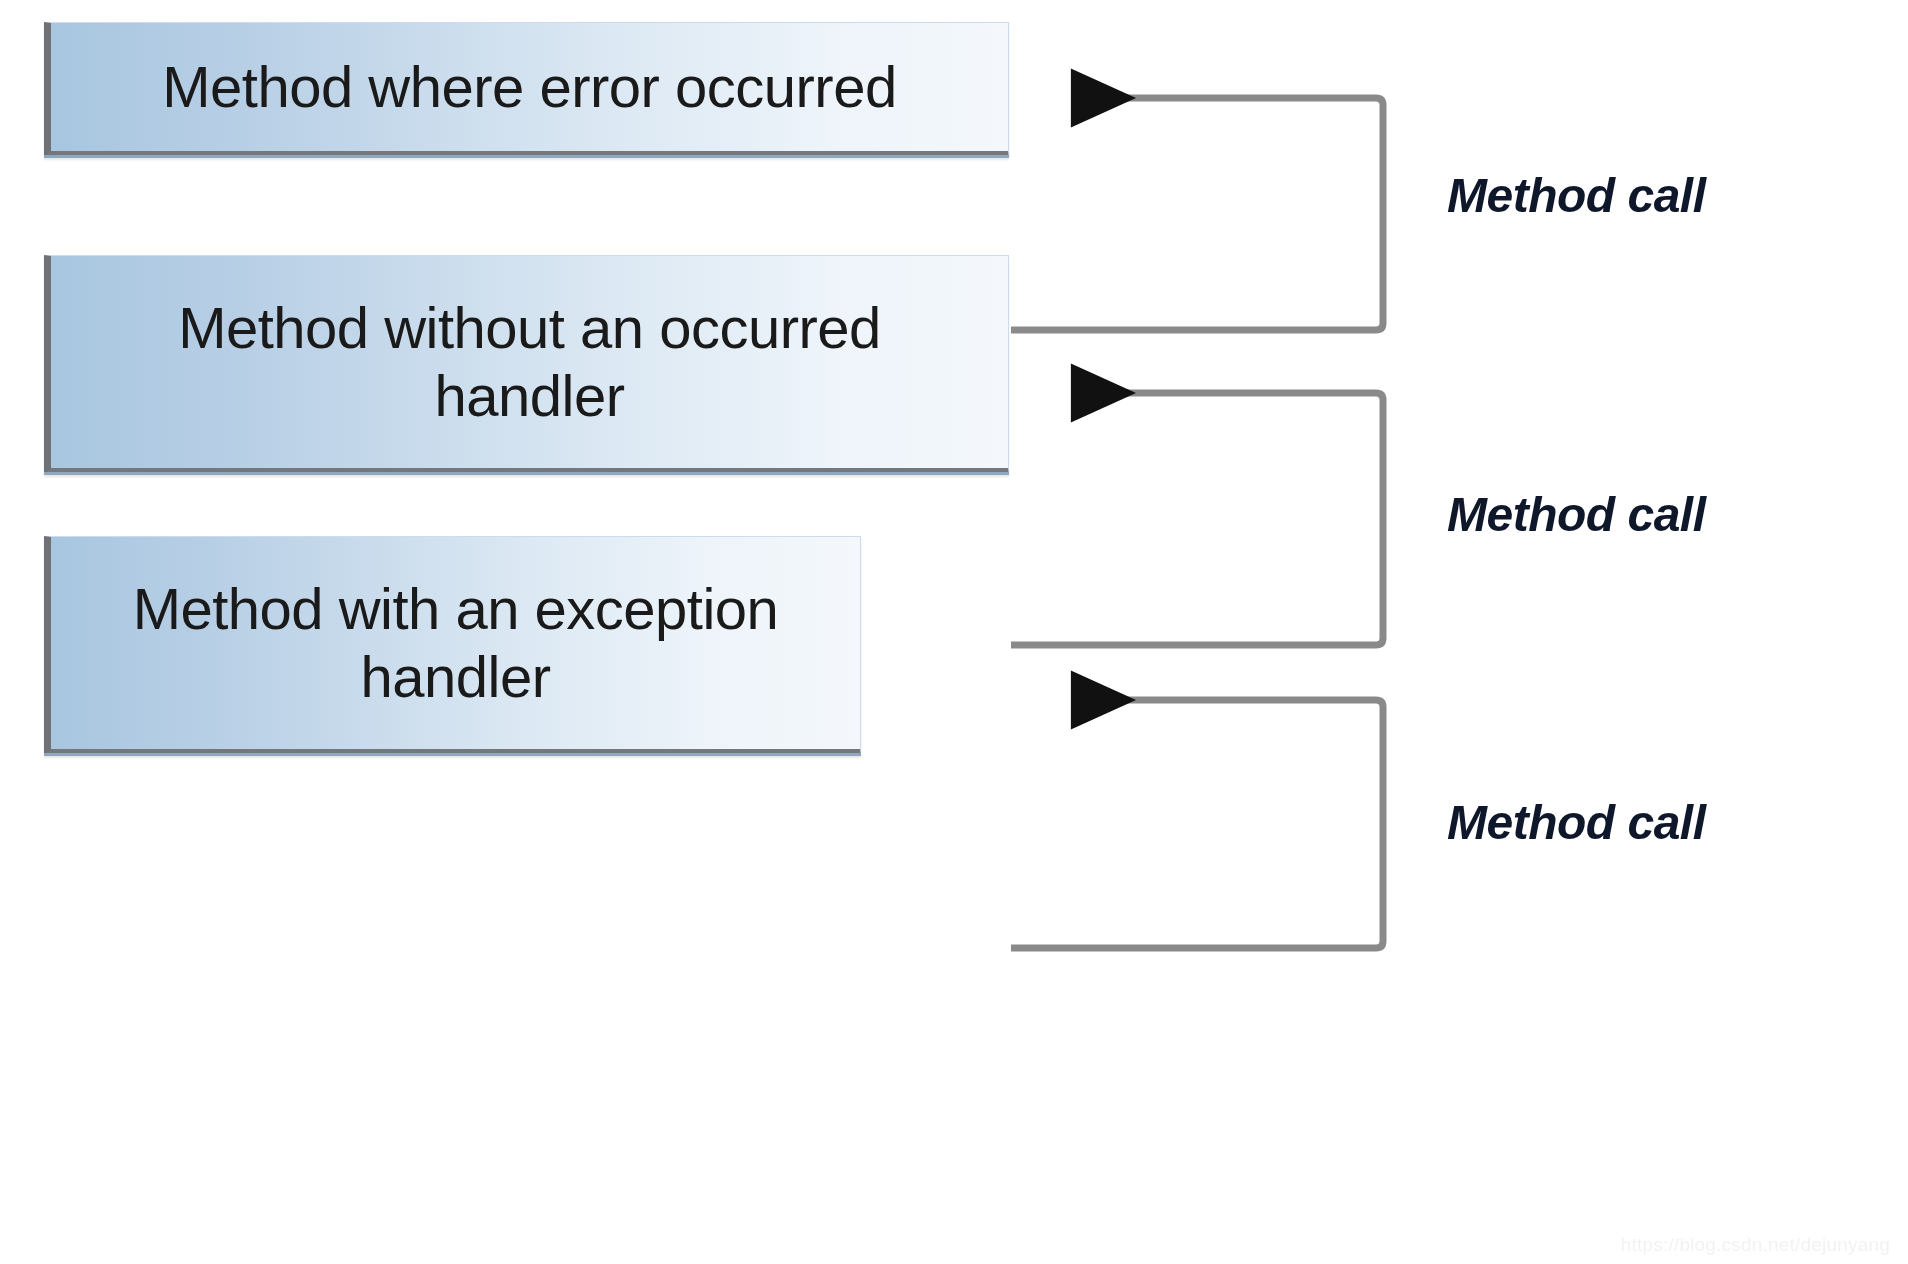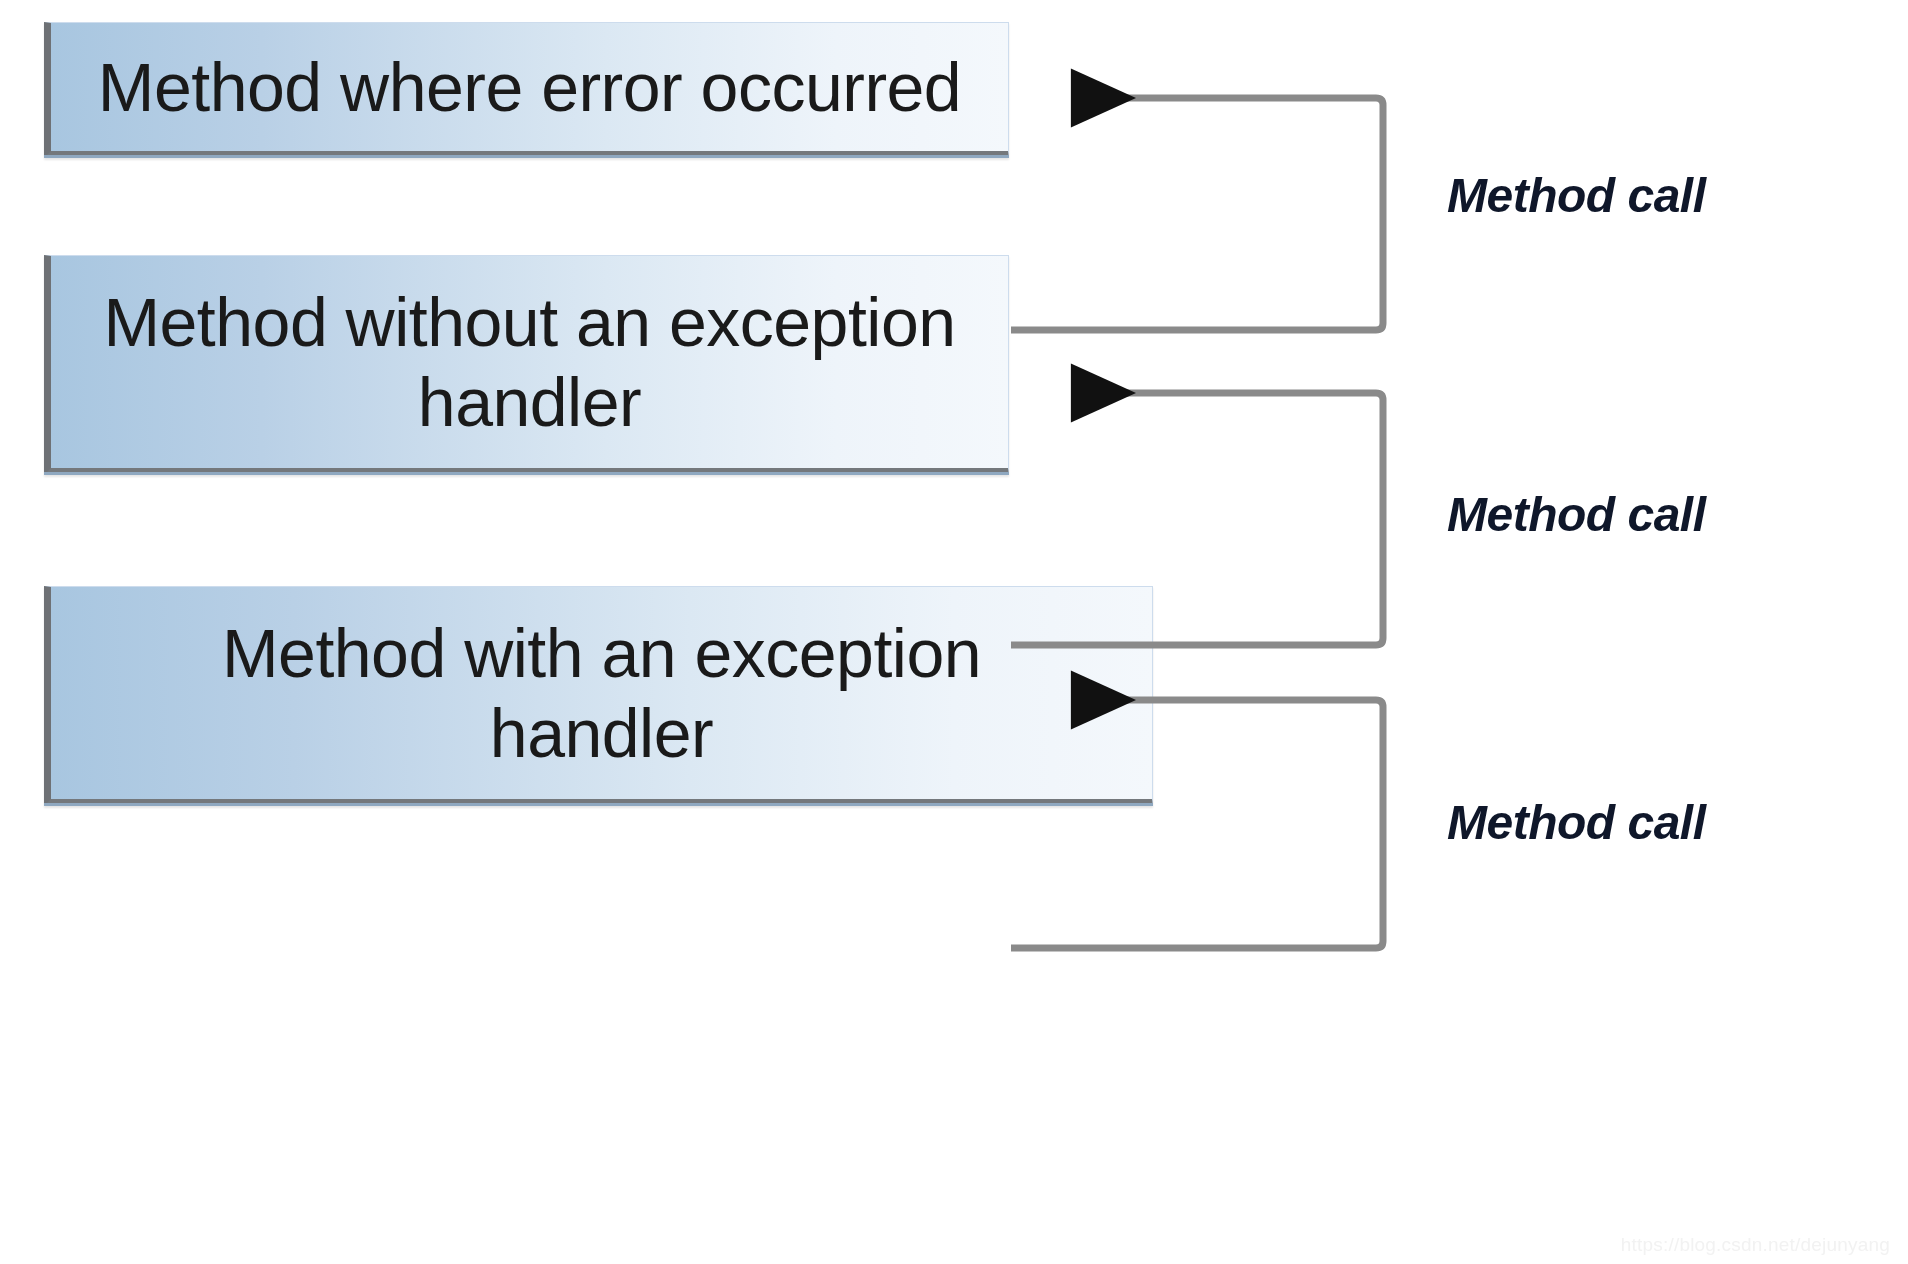--- a/index.html
+++ b/index.html
@@ -45,38 +45,38 @@
     bottom: -7px;
     height: 3px;
     background: #8fa8c0;
   }
 
   .frame-label {
     position: relative;
     z-index: 2;
     color: #1a1a1a;
     font-family: "Liberation Sans", sans-serif;
-    font-size: 68px;
+    font-size: 58px;
     line-height: 1.18;
     text-align: center;
     letter-spacing: -0.5px;
     padding: 0 24px;
     white-space: pre-line;
   }
   .frame-label.mono {
     font-family: "Liberation Mono", "DejaVu Sans Mono", monospace;
     font-size: 56px;
     letter-spacing: 6px;
     color: #3a3a3a;
   }
 
   
   #box-0 { left: 44px;  top: 22px;   width: 965px; height: 136px; }
   #box-1 { left: 44px;  top: 255px;  width: 965px; height: 220px; }
-  #box-2 { left: 44px;  top: 586px;  width: 1109px; height: 220px; }
+  #box-2 { left: 44px;  top: 536px;  width: 817px; height: 220px; }
   #box-3 { left: 44px;  top: 880px;  width: 965px; height: 136px; }
 
   
   #connectors {
     position: absolute;
     left: 0; top: 0;
     width: 1908px;
     height: 1264px;
     pointer-events: none;
   }
@@ -111,21 +111,21 @@
 </head>
 <body>
 
 <div id="stage">
 
   <div class="frame-box" id="box-0">
     <div class="frame-label">Method where error occurred</div>
   </div>
 
   <div class="frame-box" id="box-1">
-    <div class="frame-label">Method without an exception
+    <div class="frame-label">Method without an occurred
 handler</div>
   </div>
 
   <div class="frame-box" id="box-2">
     <div class="frame-label">Method with an exception
 handler</div>
   </div>
 
 
   <svg id="connectors" viewBox="0 0 1908 1264">

